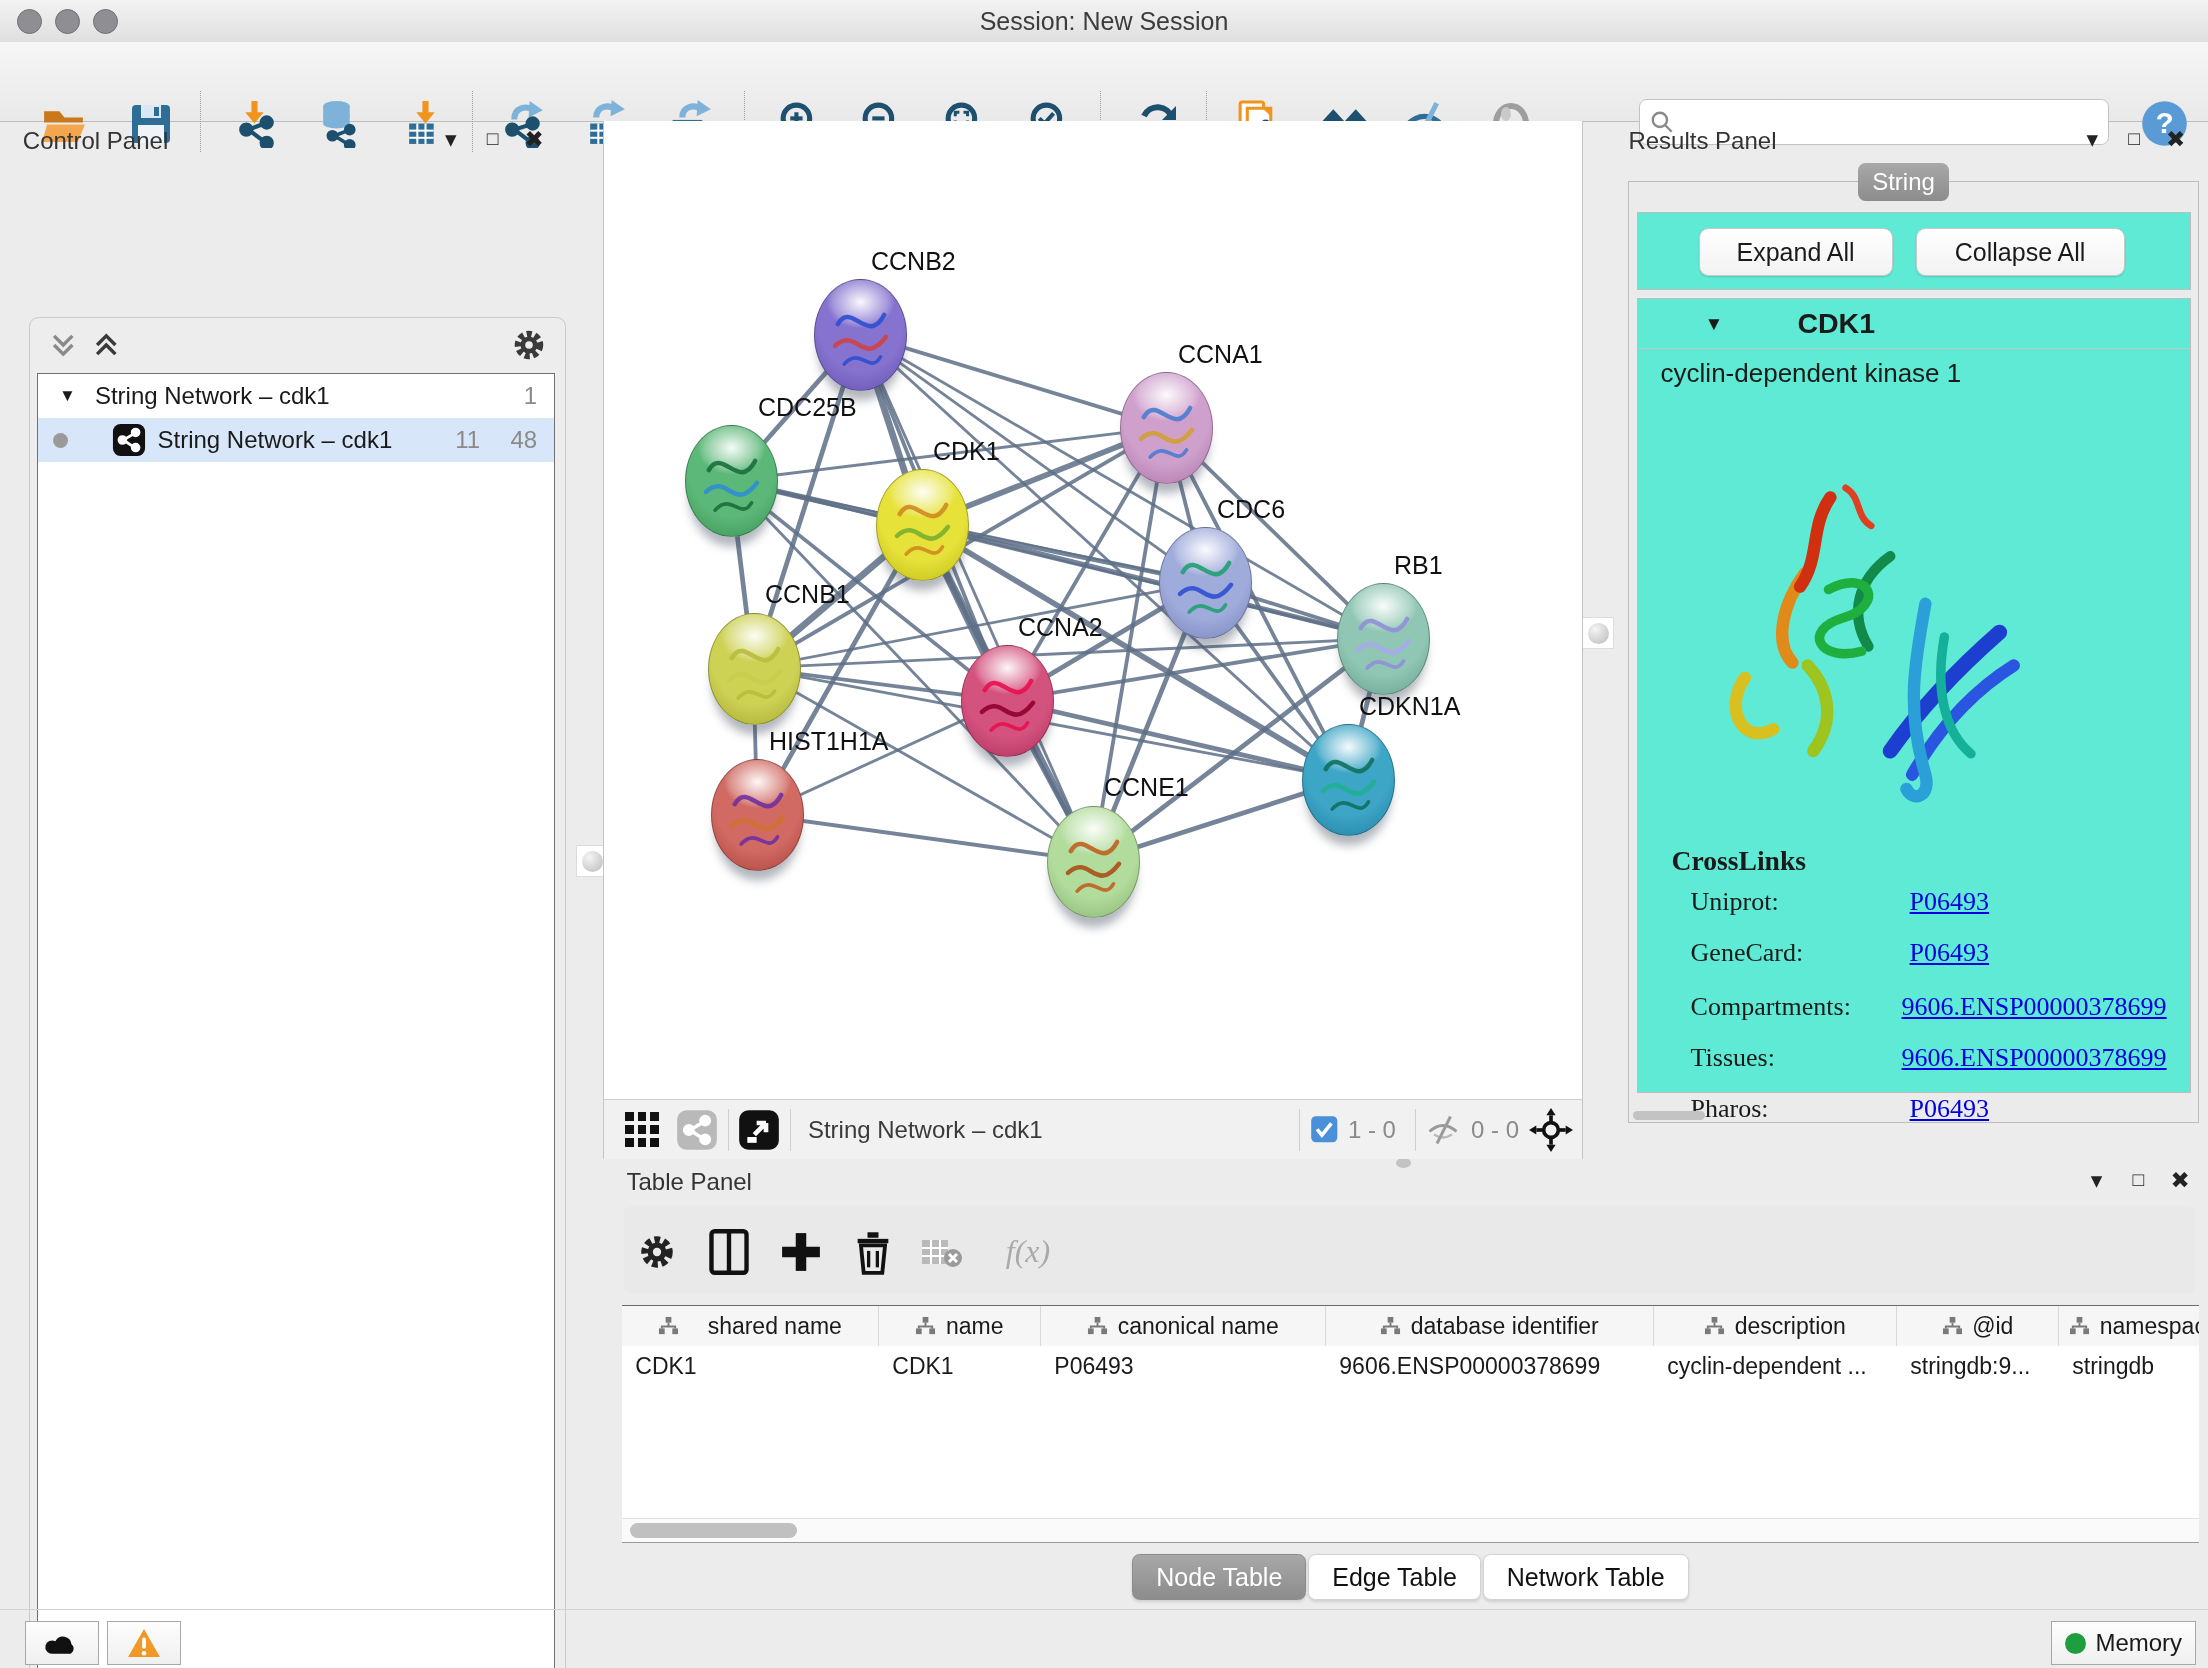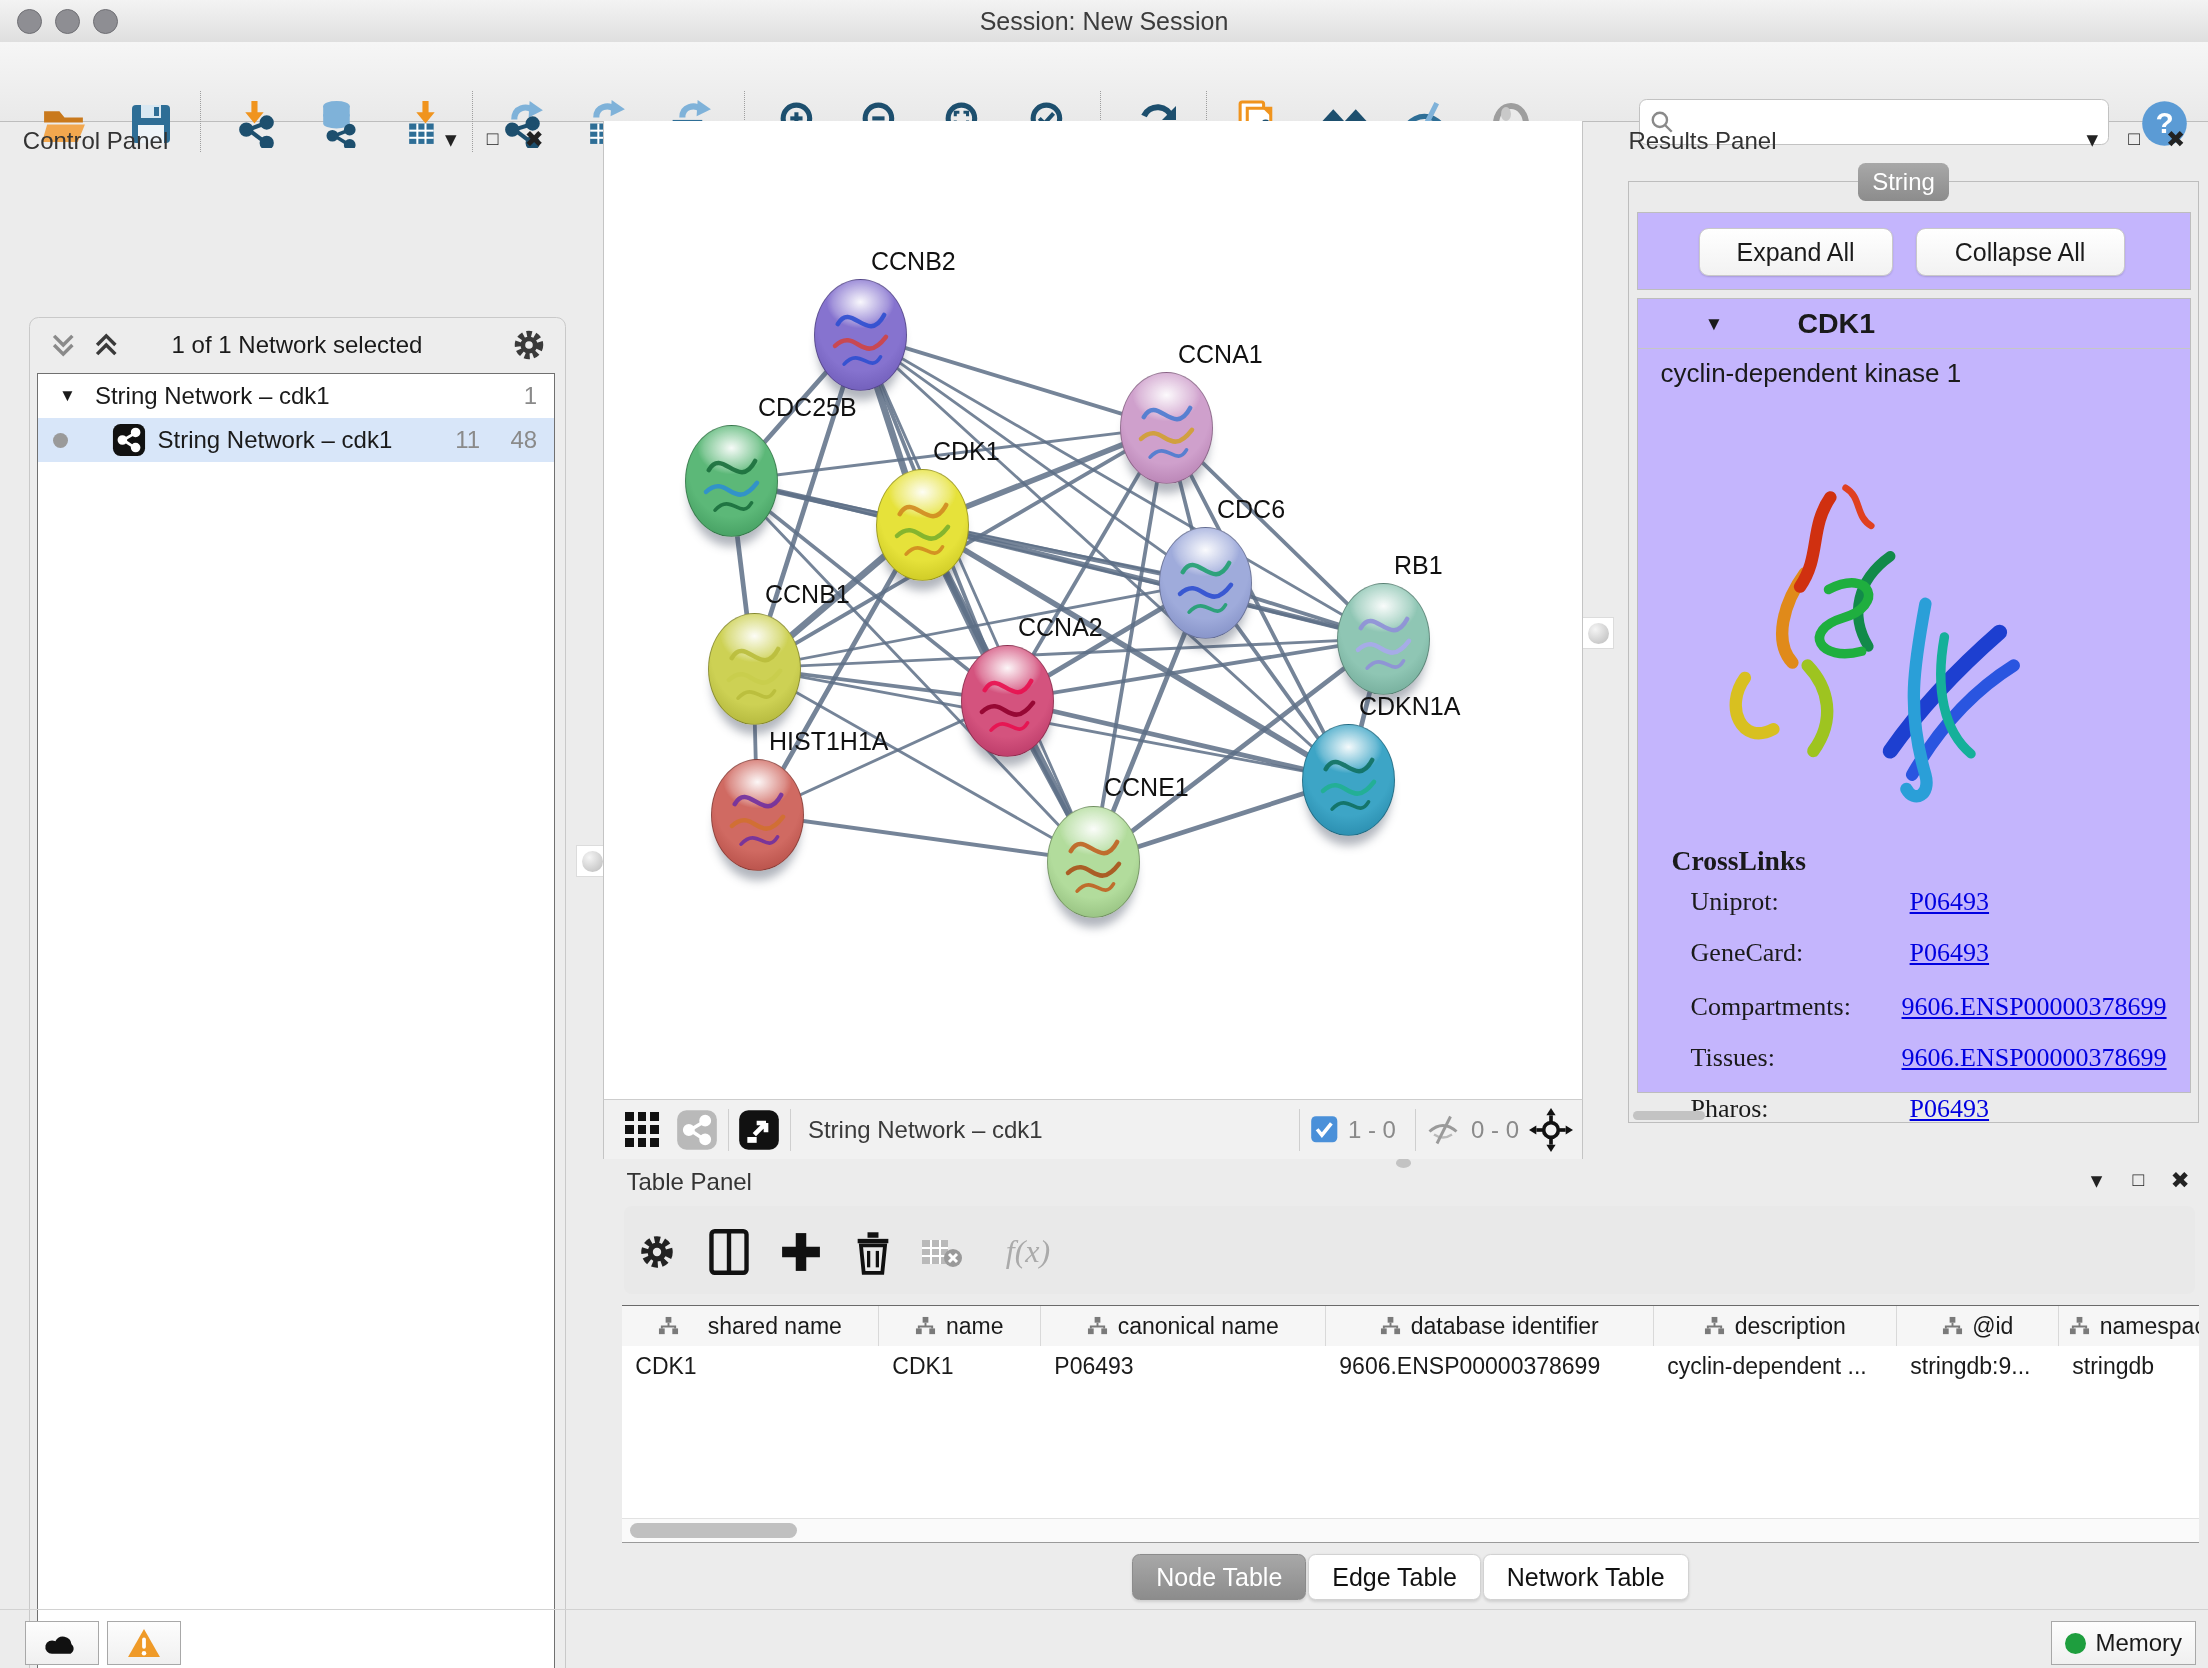--- a/index.html
+++ b/index.html
@@ -37,21 +37,21 @@
   .node{position:absolute;width:91px;height:110px;border-radius:50%;border:1px solid rgba(0,0,0,.28);
         box-shadow:0 13.3px 9.5px -3.8px rgba(60,70,90,.40);}
   .node svg{position:absolute;left:0;top:0;width:100%;height:100%;}
   .nlabel{position:absolute;font-size:25px;color:#111;white-space:nowrap;z-index:5;}
   #net-footer{left:603px;top:1099px;width:978px;height:59px;background:#f1f1f1;border-top:1px solid #cdcdcd;
               border-left:1px solid #c4c4c4;border-right:1px solid #c4c4c4;display:flex;align-items:center;}
   .vf-sep{width:0;height:42px;border-left:1px solid #cfcfcf;margin:0 9.5px;}
   .gray-num{color:#8a8a8a;font-size:24px;}
   
   #rp-card{left:1628px;top:181px;width:569px;height:940px;background:#ebebeb;border:1px solid #bdbdbd;}
-  .rp-inner{position:absolute;left:7.6px;background:#c4b5fd;border:1px solid #bdbdbd;}
+  .rp-inner{position:absolute;left:7.6px;background:#5eead4;border:1px solid #bdbdbd;}
   .btn{background:linear-gradient(#ffffff,#f2f2f2);border:1px solid #c9c9c9;border-radius:9.5px;
        font-size:25px;height:46px;display:flex;align-items:center;justify-content:center;box-shadow:0 1px 1.9px rgba(0,0,0,.15);}
   .serif{font-family:"Liberation Serif", serif;}
   .xl-label{font-size:26px;}
   .xl-link{font-size:26px;color:#0000e0;text-decoration:underline;}
   
   #tp-toolbar{left:624px;top:1206px;width:1571px;height:88px;background:#e9e9e9;border-radius:7.6px;}
   .tp-ic{position:absolute;top:1225px;width:53px;height:53px;display:flex;align-items:center;justify-content:center;}
   #ntable{left:622px;top:1305px;width:1577px;height:236px;background:#fff;border-top:1.9px solid #6a6a6a;
           border-bottom:1.9px solid #9a9a9a;overflow:hidden;}
@@ -274,21 +274,20 @@
   </div>
   <div class="abs" id="cp-box">
     <div class="abs" style="left:19px;top:11.4px;display:flex;gap:15px">
       <svg width="28.5" height="32" viewBox="0 0 24 28">
         <path d="M4 6 l8 8 8 -8 M4 14 l8 8 8 -8" fill="none" stroke="#8a8a8a" stroke-width="3"></path>
       </svg>
       <svg width="28.5" height="32" viewBox="0 0 24 28">
         <path d="M4 22 l8 -8 8 8 M4 14 l8 -8 8 8" fill="none" stroke="#3a3a3a" stroke-width="3"></path>
       </svg>
     </div>
-    <div class="abs" style="left:0;top:13.3px;width:100%;text-align:center;font-size:24px">1 of 1 Network selected</div>
     <svg class="abs" style="right:17px;top:7.6px" width="38" height="38" viewBox="0 0 40 40">
       <circle cx="20" cy="20" r="11" fill="none" stroke="#3a3a3a" stroke-width="8" stroke-dasharray="5 3.2"></circle>
       <circle cx="20" cy="20" r="9" fill="#3a3a3a"></circle>
         <circle cx="20" cy="20" r="4" fill="#ededed"></circle>
     </svg>
     <div class="abs" id="cp-tree">
       <div class="tree-row">
         <span style="margin-left:21px;font-size:17px">▼</span>
         <span style="margin-left:19px">String Network – cdk1</span>
         <span class="cnt" style="position:absolute;right:17px">1</span>

